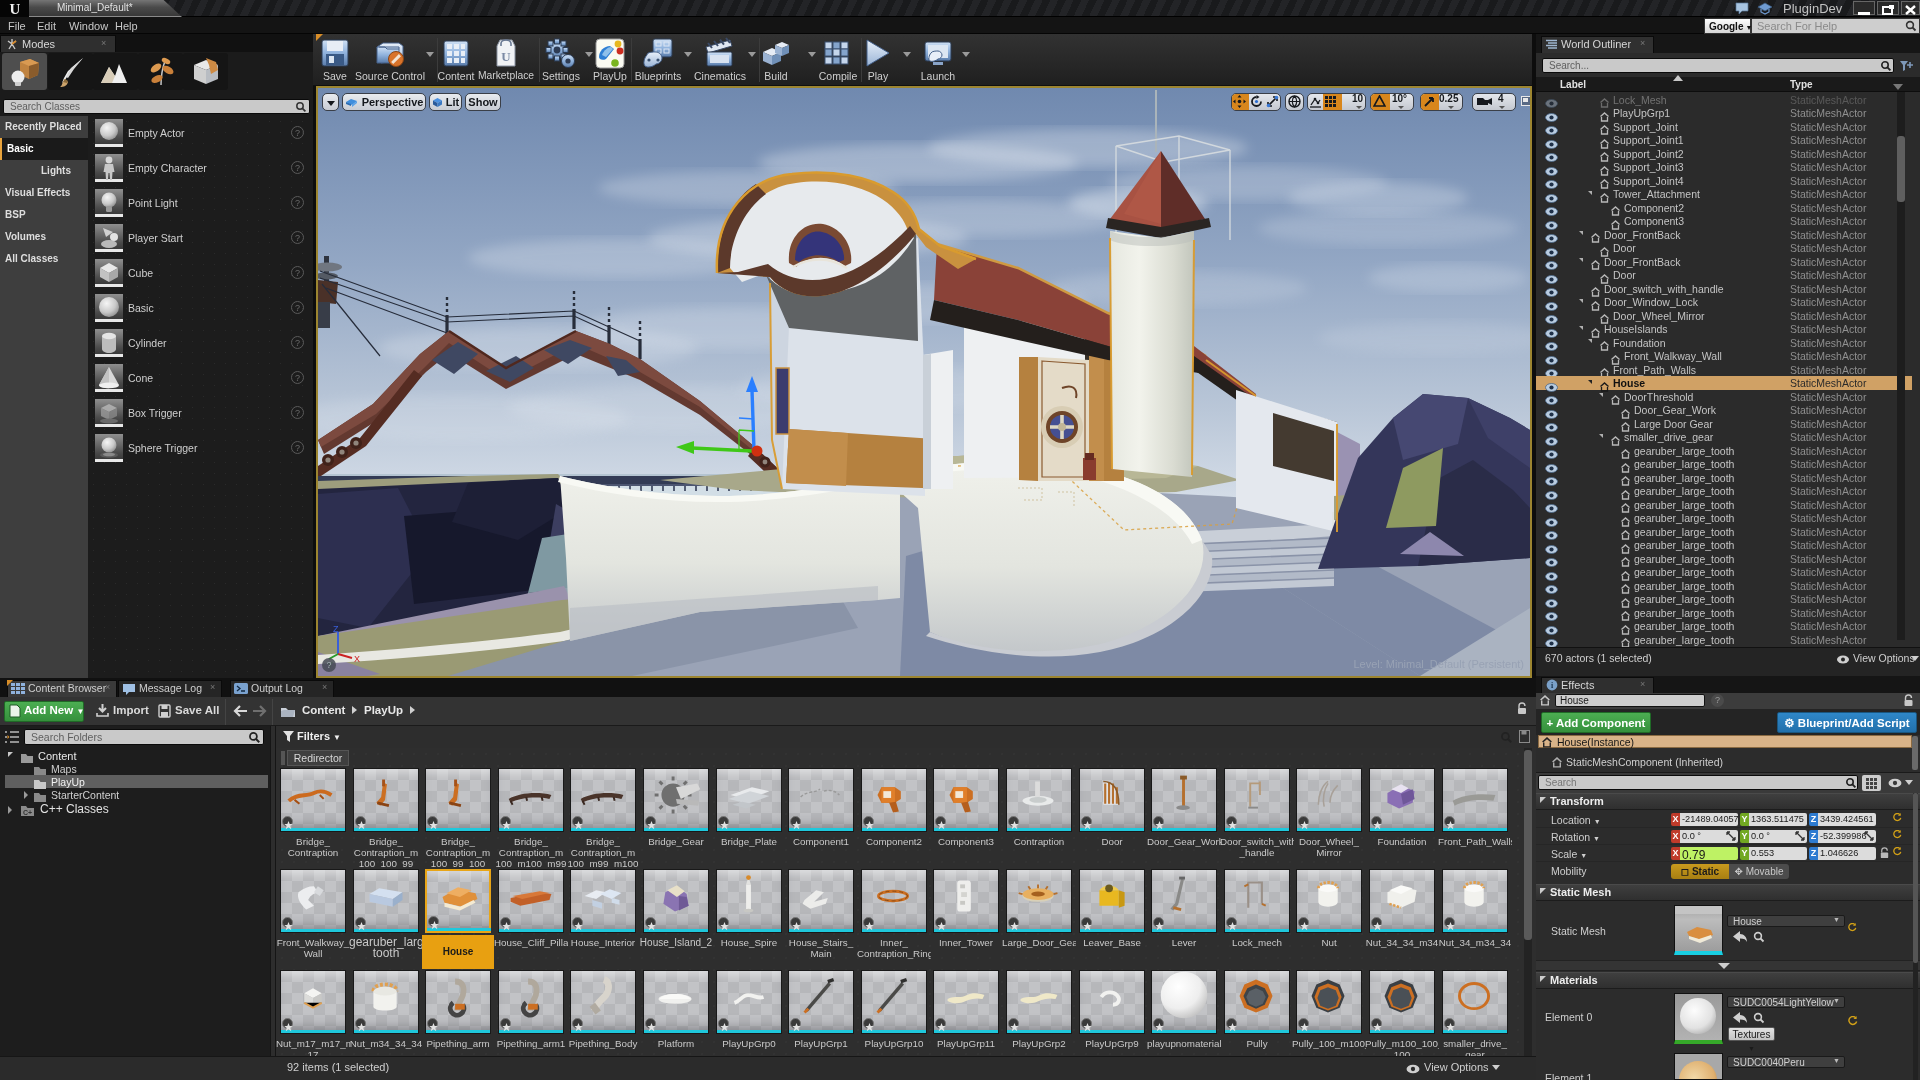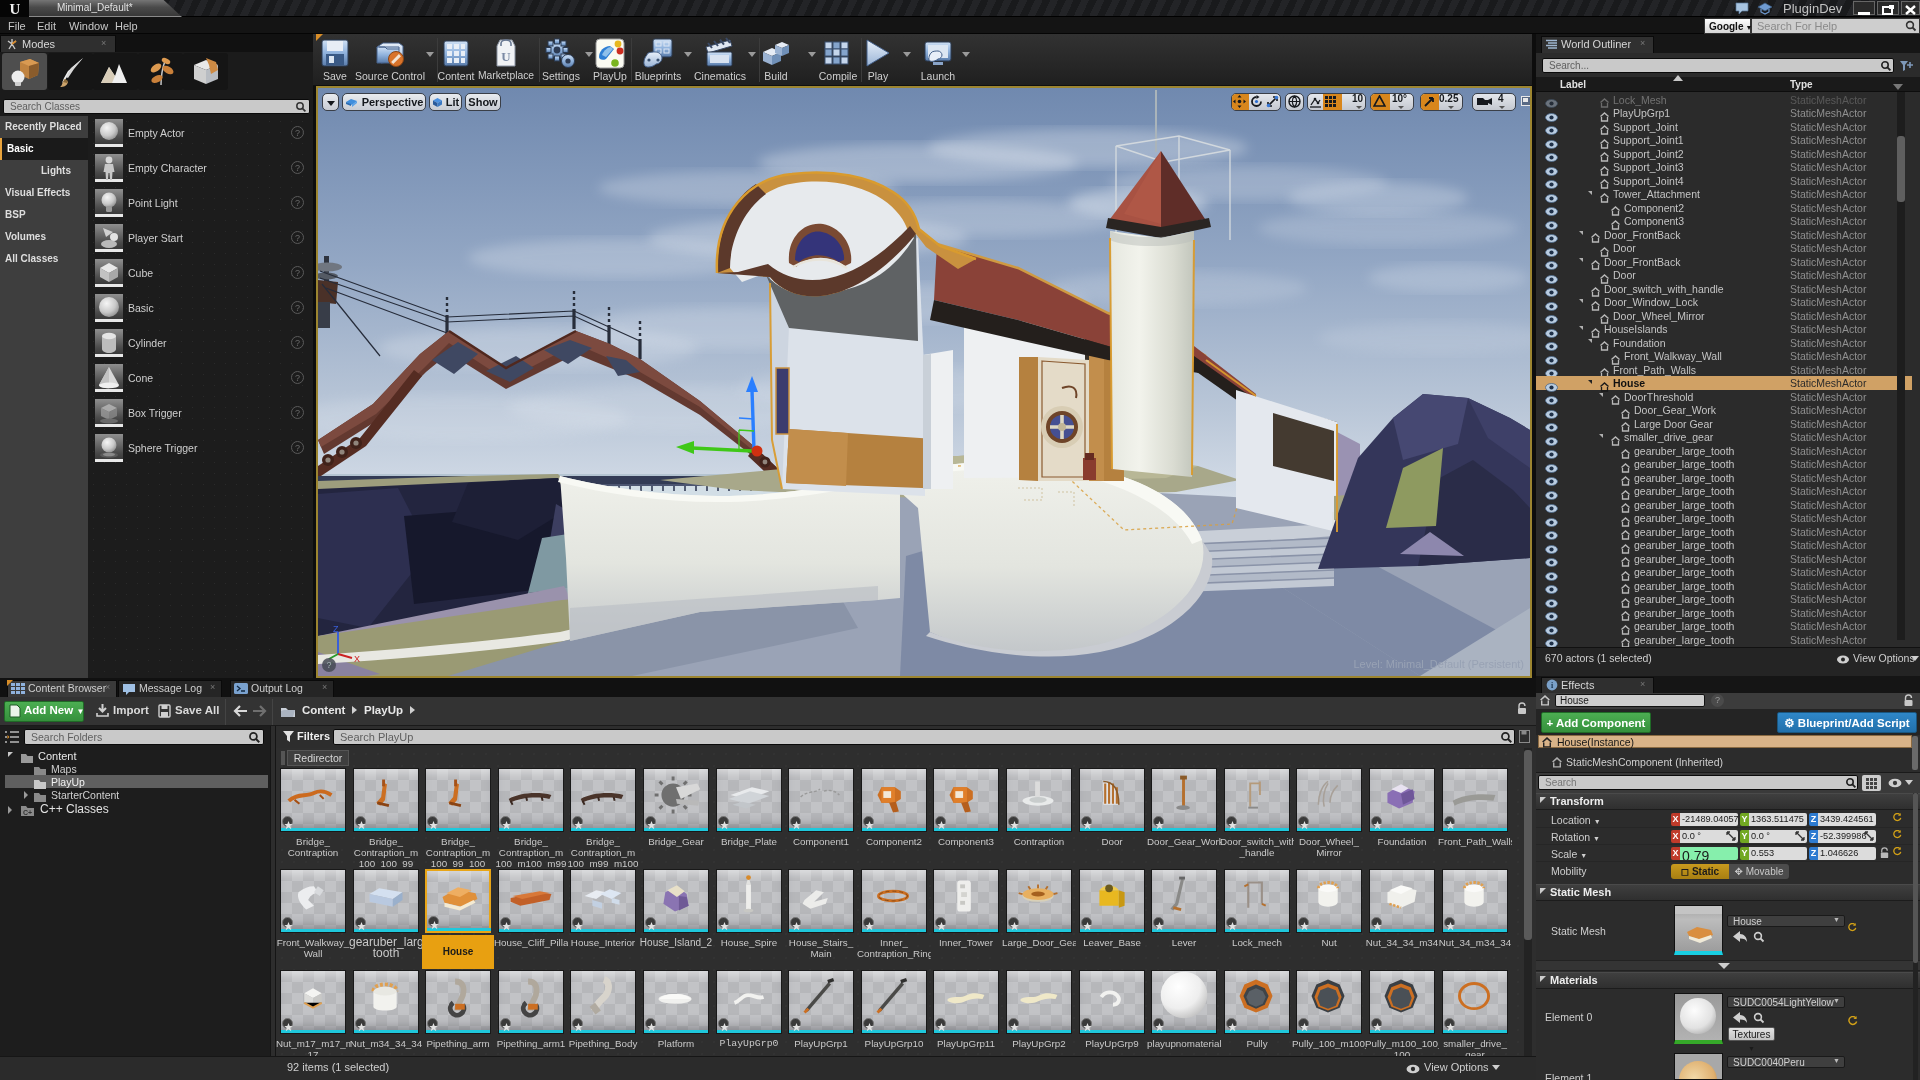--- a/index.html
+++ b/index.html
@@ -1261,21 +1261,21 @@
     <svg class="abs" style="left:1864px;top:831px;" width="10" height="10" viewBox="0 0 10 10">
       <path d="M1 1l3 0M1 1l0 3M1 1l8 8M9 9l-3 0M9 9l0-3" stroke="#333" stroke-width="1.3"></path>
     </svg>
     <svg class="abs" style="left:1893px;top:830px;" width="9" height="9" viewBox="0 0 11 11">
       <path d="M8.5 2A4.3 4.3 0 1 0 9.5 6" fill="none" stroke="#d2a017" stroke-width="1.6"></path>
       <path d="M9.5 0v3.4H6z" fill="#d2a017"></path>
     </svg>
 <div class="abs" style="left:1536px;top:845px;width:384px;height:17px;background:#2c2c2c;border-bottom:1px solid #262626;"></div>
     <div class="abs" style="left:1551px;top:848px;font-size:10.5px;color:#cfcfcf;">Scale <span style="font-size:7px;">▼</span></div>
     <div class="abs" style="left:1671px;top:846.5px;width:9px;height:13px;background:#bf3b2b;border-radius:2px 0 0 2px;color:#fff;font-size:9px;font-weight:bold;text-align:center;line-height:13px;">X</div>
-    <div class="abs" style="left:1680px;top:846.5px;width:58px;height:13px;background:#86efac;border-radius:0 2px 2px 0;color:#1a1a1a;font-size:14px;padding:1.5px 0 0 2px;white-space:nowrap;overflow:hidden;">0.79</div>
+    <div class="abs" style="left:1680px;top:846.5px;width:58px;height:13px;background:#bef264;border-radius:0 2px 2px 0;color:#1a1a1a;font-size:12px;padding:1.5px 0 0 2px;white-space:nowrap;overflow:hidden;">0.79</div>
     <div class="abs" style="left:1740px;top:846.5px;width:9px;height:13px;background:#72a822;border-radius:2px 0 0 2px;color:#fff;font-size:9px;font-weight:bold;text-align:center;line-height:13px;">Y</div>
     <div class="abs" style="left:1749px;top:846.5px;width:58px;height:13px;background:#dcdcdc;border-radius:0 2px 2px 0;color:#1a1a1a;font-size:9.2px;padding:1.5px 0 0 2px;white-space:nowrap;overflow:hidden;">0.553</div>
     <div class="abs" style="left:1809px;top:846.5px;width:9px;height:13px;background:#2e7bd0;border-radius:2px 0 0 2px;color:#fff;font-size:9px;font-weight:bold;text-align:center;line-height:13px;">Z</div>
     <div class="abs" style="left:1818px;top:846.5px;width:58px;height:13px;background:#dcdcdc;border-radius:0 2px 2px 0;color:#1a1a1a;font-size:9.2px;padding:1.5px 0 0 2px;white-space:nowrap;overflow:hidden;">1.046626</div>
     <svg class="abs" style="left:1893px;top:847px;" width="9" height="9" viewBox="0 0 11 11">
       <path d="M8.5 2A4.3 4.3 0 1 0 9.5 6" fill="none" stroke="#d2a017" stroke-width="1.6"></path>
       <path d="M9.5 0v3.4H6z" fill="#d2a017"></path>
     </svg>
     <svg class="abs" style="left:1879px;top:847px;" width="11" height="12" viewBox="0 0 11 13">
       <path d="M2.5 6V4a3 3 0 0 1 6 0" fill="none" stroke="#bbb" stroke-width="1.3"></path>
@@ -1460,21 +1460,20 @@
         <path d="M1 1h5l1.5 2H14v8H1z" fill="#8a8a8a"></path>
         <text x="7.5" y="10" font-size="7" fill="#333" text-anchor="middle" font-weight="bold">C+</text>
       </svg></div>
 <div class="abs" style="left:40px;top:802px;font-size:12px;color:#e2e2e2;">C++ Classes</div>
 <div class="abs" style="left:270px;top:726px;width:6px;height:330px;background:#2d2d2d;border-left:1px solid #151515;border-right:1px solid #151515;"></div>
 <div class="abs" style="left:276px;top:726px;width:1260px;height:22px;background:#2d2d2d;"></div>
 <svg class="abs" style="left:283px;top:731px;" width="11" height="11" viewBox="0 0 11 11">
       <path d="M0 0h11L7 5v6L4 9V5z" fill="#e2e2e2"></path>
     </svg>
 <div class="abs" style="left:297px;top:730px;font-size:11px;font-weight:bold;color:#f0f0f0;">Filters <span style="font-size:8px;">▼</span></div>
-<div class="abs input" style="left:333px;top:729px;width:1182px;height:16px;font-size:11px;padding:1px 0 0 6px;">Search PlayUp</div>
 <svg class="abs" style="left:1500px;top:731px;" width="13" height="13" viewBox="0 0 12 12">
       <circle cx="5" cy="5" r="3.2" fill="none" stroke="#222" stroke-width="1.6"></circle>
       <path d="M7.4 7.4l3 3" stroke="#222" stroke-width="1.8"></path>
     </svg>
 <svg class="abs" style="left:1519px;top:730px;" width="11" height="13" viewBox="0 0 11 13">
       <rect x="0.5" y="0.5" width="10" height="12" fill="none" stroke="#8a8a8a"></rect>
       <rect x="2.5" y="0.5" width="5" height="4" fill="#8a8a8a"></rect>
     </svg>
 <div class="abs" style="left:276px;top:748px;width:1260px;height:308px;background:#2e2e2e;background-image:radial-gradient(#353535 8%,transparent 9%);background-size:12px 12px;"></div>
 <div class="abs" style="left:281px;top:751px;width:4px;height:14px;background:#555;"></div>
@@ -1957,21 +1956,21 @@
 <div class="abs" style="left:639px;top:1038px;width:74px;max-height:31px;overflow:hidden;text-align:center;font-size:9.8px;line-height:11px;color:#c9c9c9;">Platform</div>
 <div class="abs" style="left:716px;top:970px;width:66px;height:64px;background:repeating-conic-gradient(#c2c3c6 0% 25%, #b6b7ba 0% 50%);background-size:22px 22px;border:1px solid #191919;box-shadow:inset 0 -14px 14px -10px rgba(60,60,70,0.55), inset 0 14px 10px -10px rgba(255,255,255,0.5);">
       <svg class="abs" style="left:0;top:-2px;" width="64" height="58" viewBox="0 0 66 58">
         <path d="M18 34c6-2 8-8 14-8s10 4 16 2" stroke="#f2f2f0" stroke-width="4" fill="none"></path>
       </svg>
       <div class="abs" style="left:0;bottom:0;width:64px;height:3px;background:#1fc8dc;"></div>
       <div class="abs" style="left:1px;bottom:4px;width:11px;height:11px;border-radius:50%;background:#3a3a3a;border:1px solid #777;"><svg width="11" height="11" viewBox="0 0 11 11">
           <path d="M5.5 1l1.2 3h3l-2.4 2 1 3.2-2.8-2-2.8 2 1-3.2-2.4-2h3z" fill="#e2e2e2"></path>
         </svg></div>
     </div>
-<div class="abs" style="left:712px;top:1038px;width:74px;max-height:31px;overflow:hidden;text-align:center;font-size:9.8px;line-height:11px;color:#c9c9c9;font-family:Liberation Mono, monospace;">PlayUpGrp0</div>
+<div class="abs" style="left:712px;top:1038px;width:74px;max-height:31px;overflow:hidden;text-align:center;font-size:9.8px;line-height:11px;color:#c9c9c9;">PlayUpGrp0</div>
 <div class="abs" style="left:788px;top:970px;width:66px;height:64px;background:repeating-conic-gradient(#c2c3c6 0% 25%, #b6b7ba 0% 50%);background-size:22px 22px;border:1px solid #191919;box-shadow:inset 0 -14px 14px -10px rgba(60,60,70,0.55), inset 0 14px 10px -10px rgba(255,255,255,0.5);">
       <svg class="abs" style="left:0;top:-2px;" width="64" height="58" viewBox="0 0 66 58">
         <path d="M18 42L42 14" stroke="#4a4a48" stroke-width="3.5"></path>
         <path d="M40 12l6-2" stroke="#2f2f2e" stroke-width="3.5"></path>
         <path d="M16 44l4-4" stroke="#cc6f22" stroke-width="3"></path>
       </svg>
       <div class="abs" style="left:0;bottom:0;width:64px;height:3px;background:#1fc8dc;"></div>
       <div class="abs" style="left:1px;bottom:4px;width:11px;height:11px;border-radius:50%;background:#3a3a3a;border:1px solid #777;"><svg width="11" height="11" viewBox="0 0 11 11">
           <path d="M5.5 1l1.2 3h3l-2.4 2 1 3.2-2.8-2-2.8 2 1-3.2-2.4-2h3z" fill="#e2e2e2"></path>
         </svg></div>

